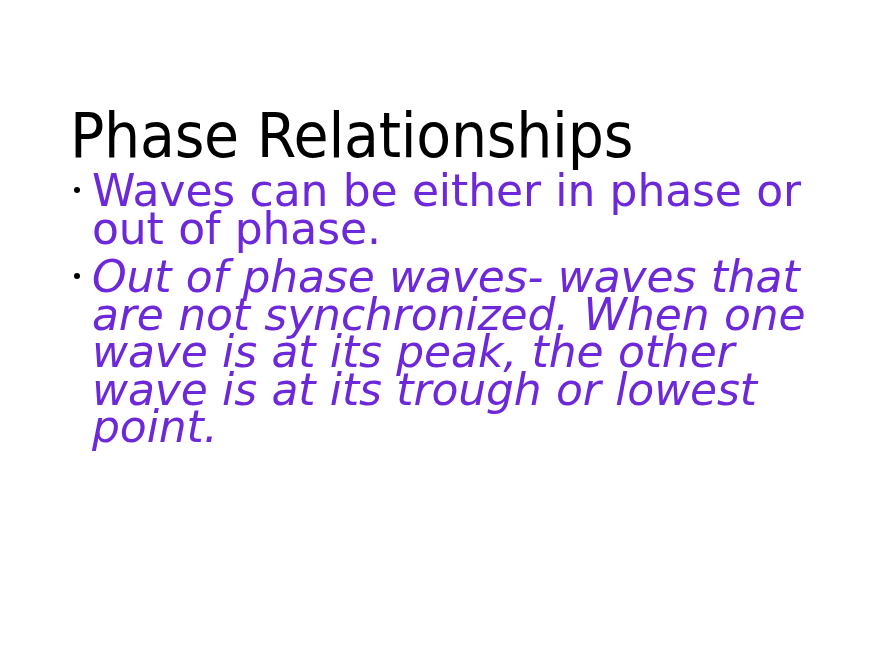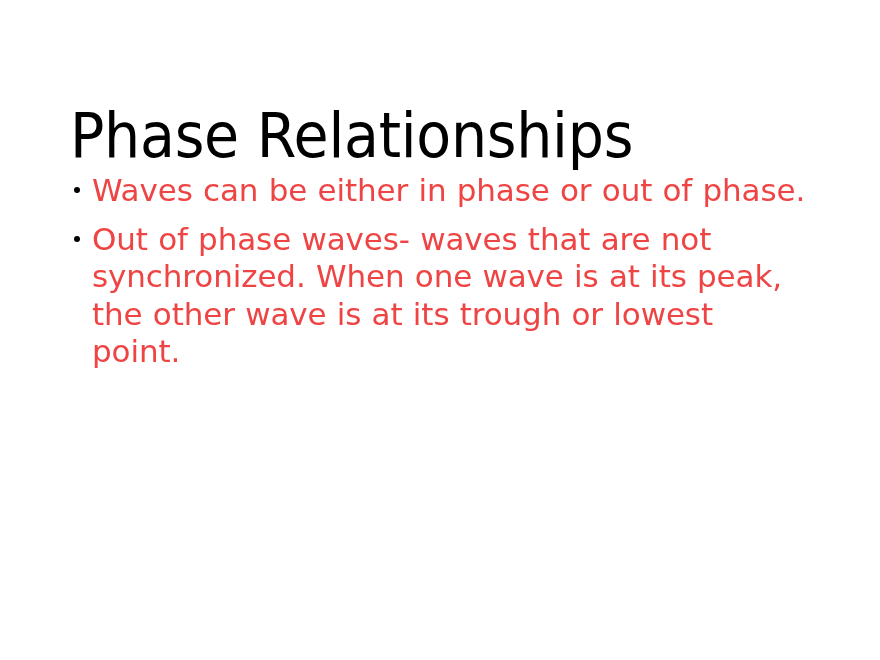--- a/index.html
+++ b/index.html
@@ -49,31 +49,32 @@
     width: 740px;
     margin: 0;
     padding: 0;
     list-style: none;
   }
 
   .bullet-item {
     position: relative;
     margin: 0 0 11px 0;
     padding: 0 0 0 22px;
-    font-size: 31px;
+    font-size: 44px;
     line-height: 37.5px;
     font-weight: 400;
-    color: #ef4444;
+    color: #6d28d9;
     letter-spacing: -0.1px;
     word-spacing: 0.5px;
     text-align: left;
   }
 
   .bullet-item:last-child {
     margin-bottom: 12px;
+    font-style: italic;
   }
 
   .bullet-dot {
     position: absolute;
     left: 4px;
     top: 15px;
     width: 6px;
     height: 6px;
     border-radius: 50%;
     background: #000000;

